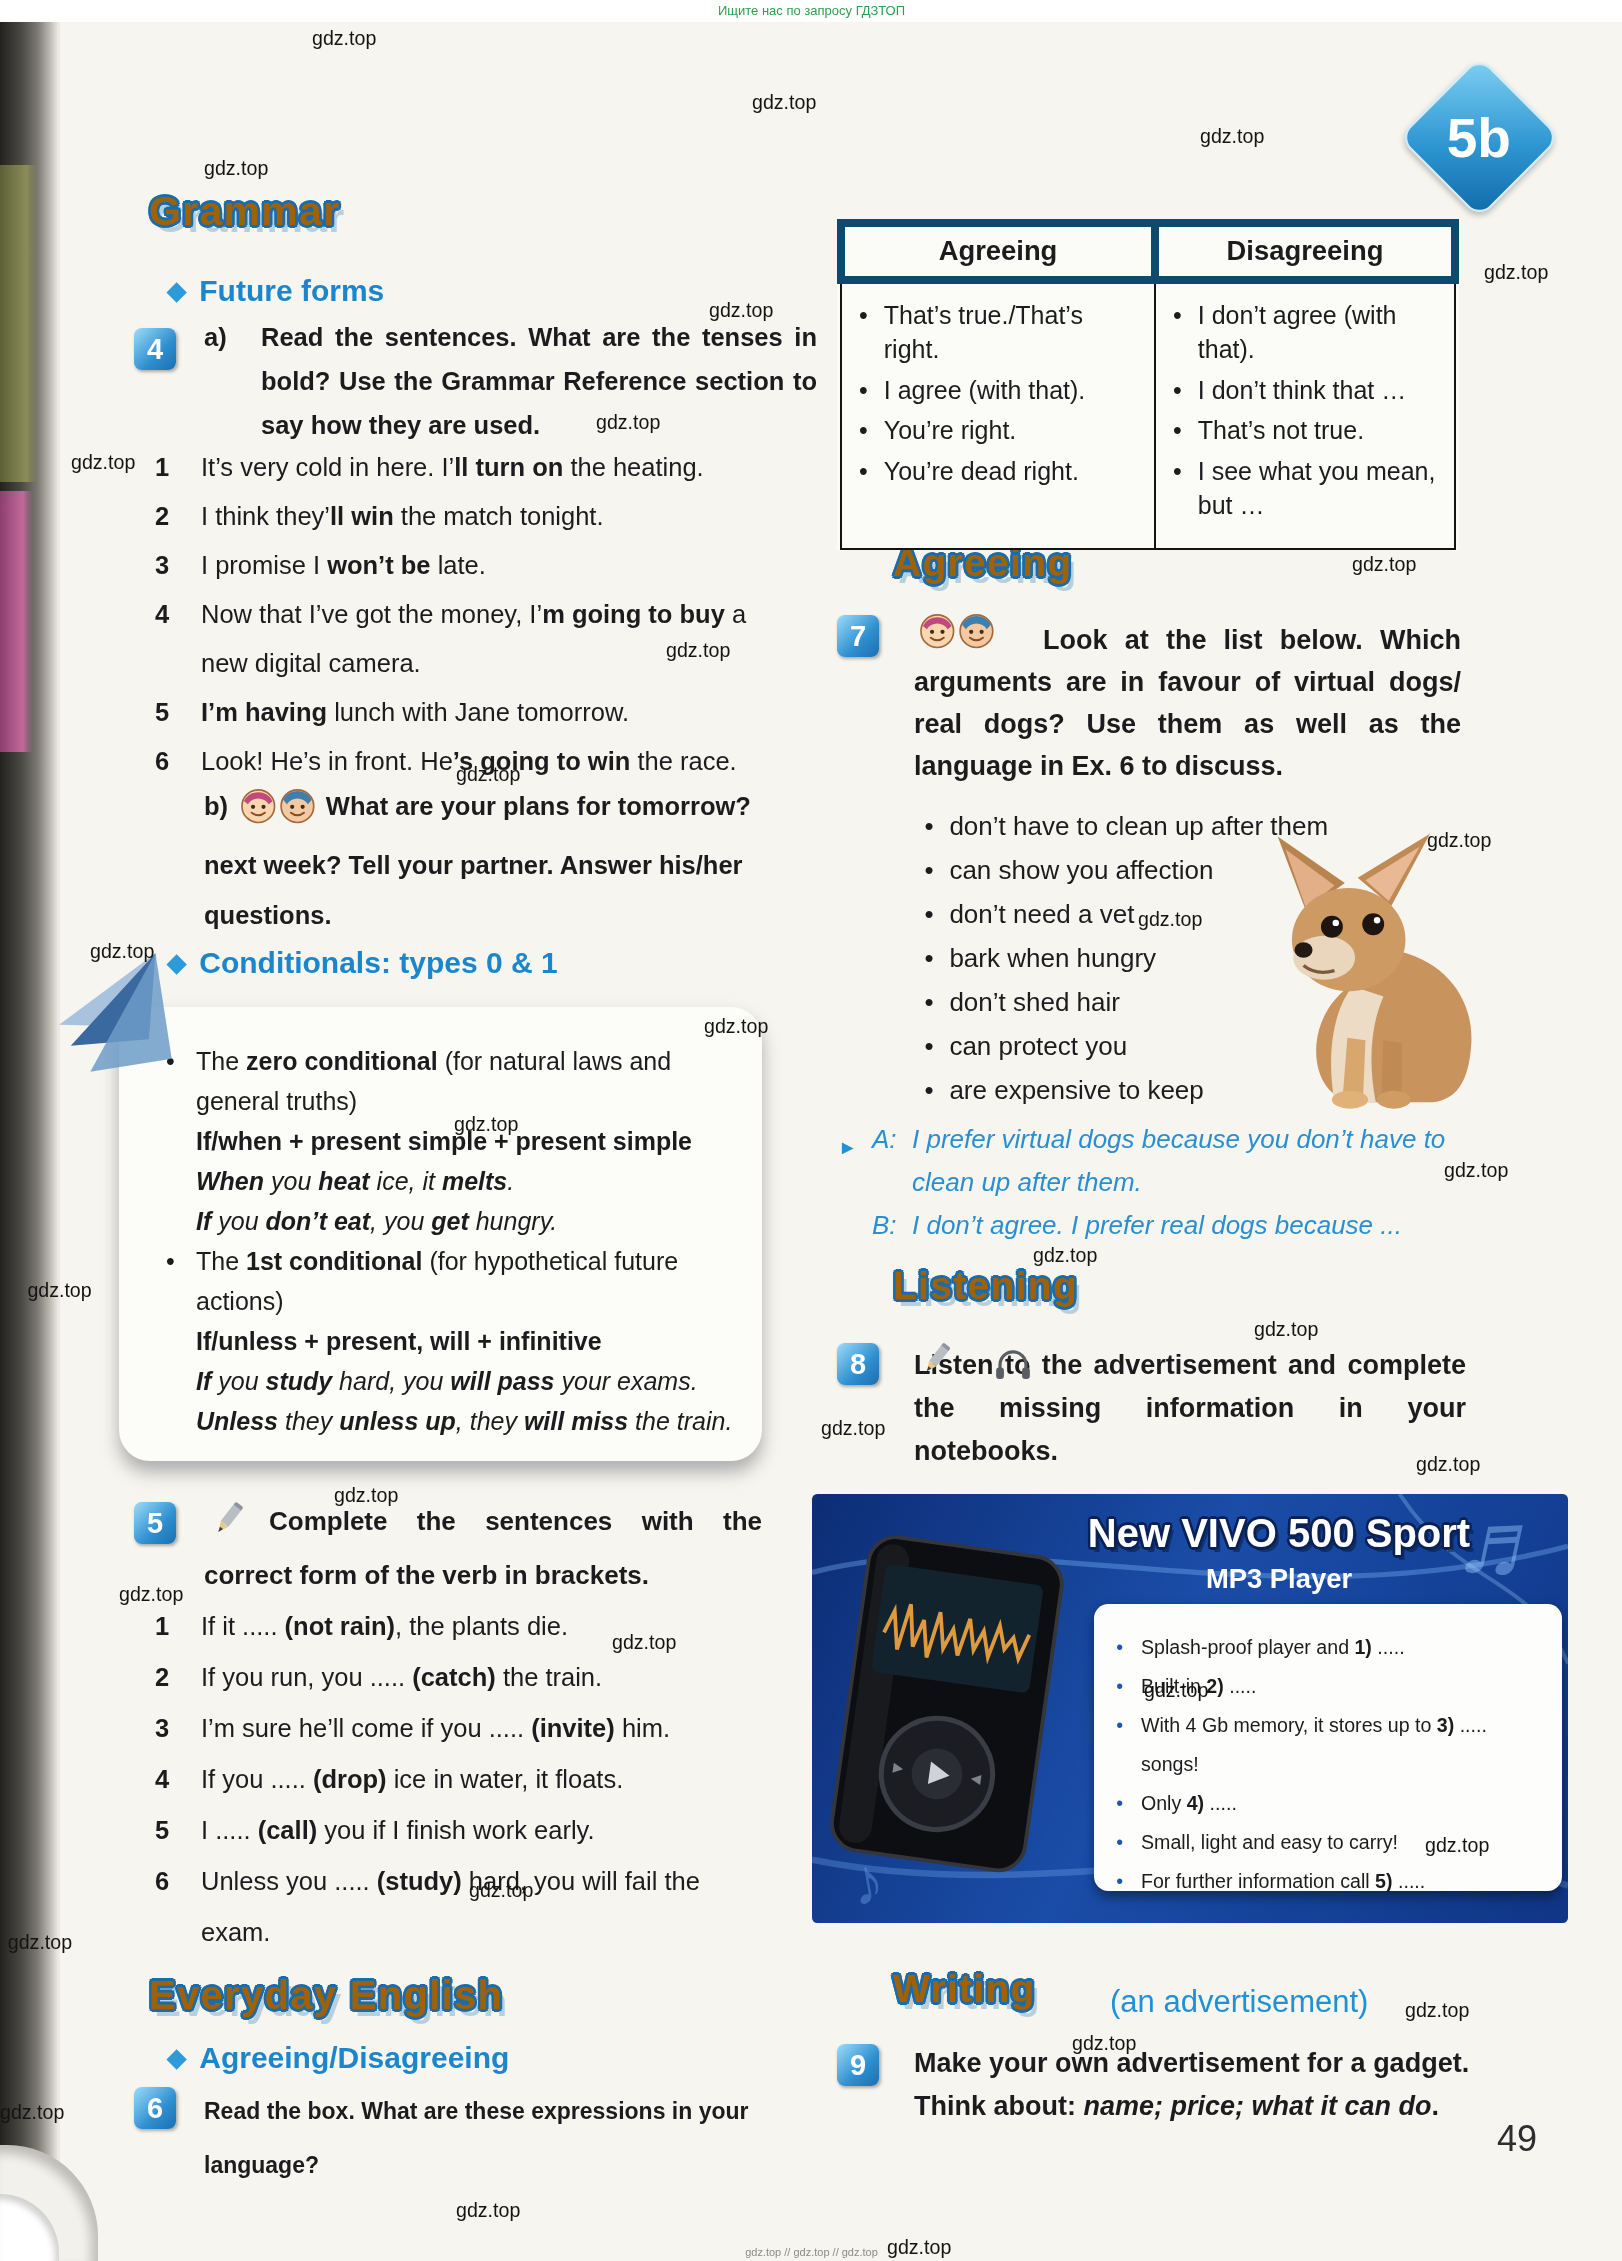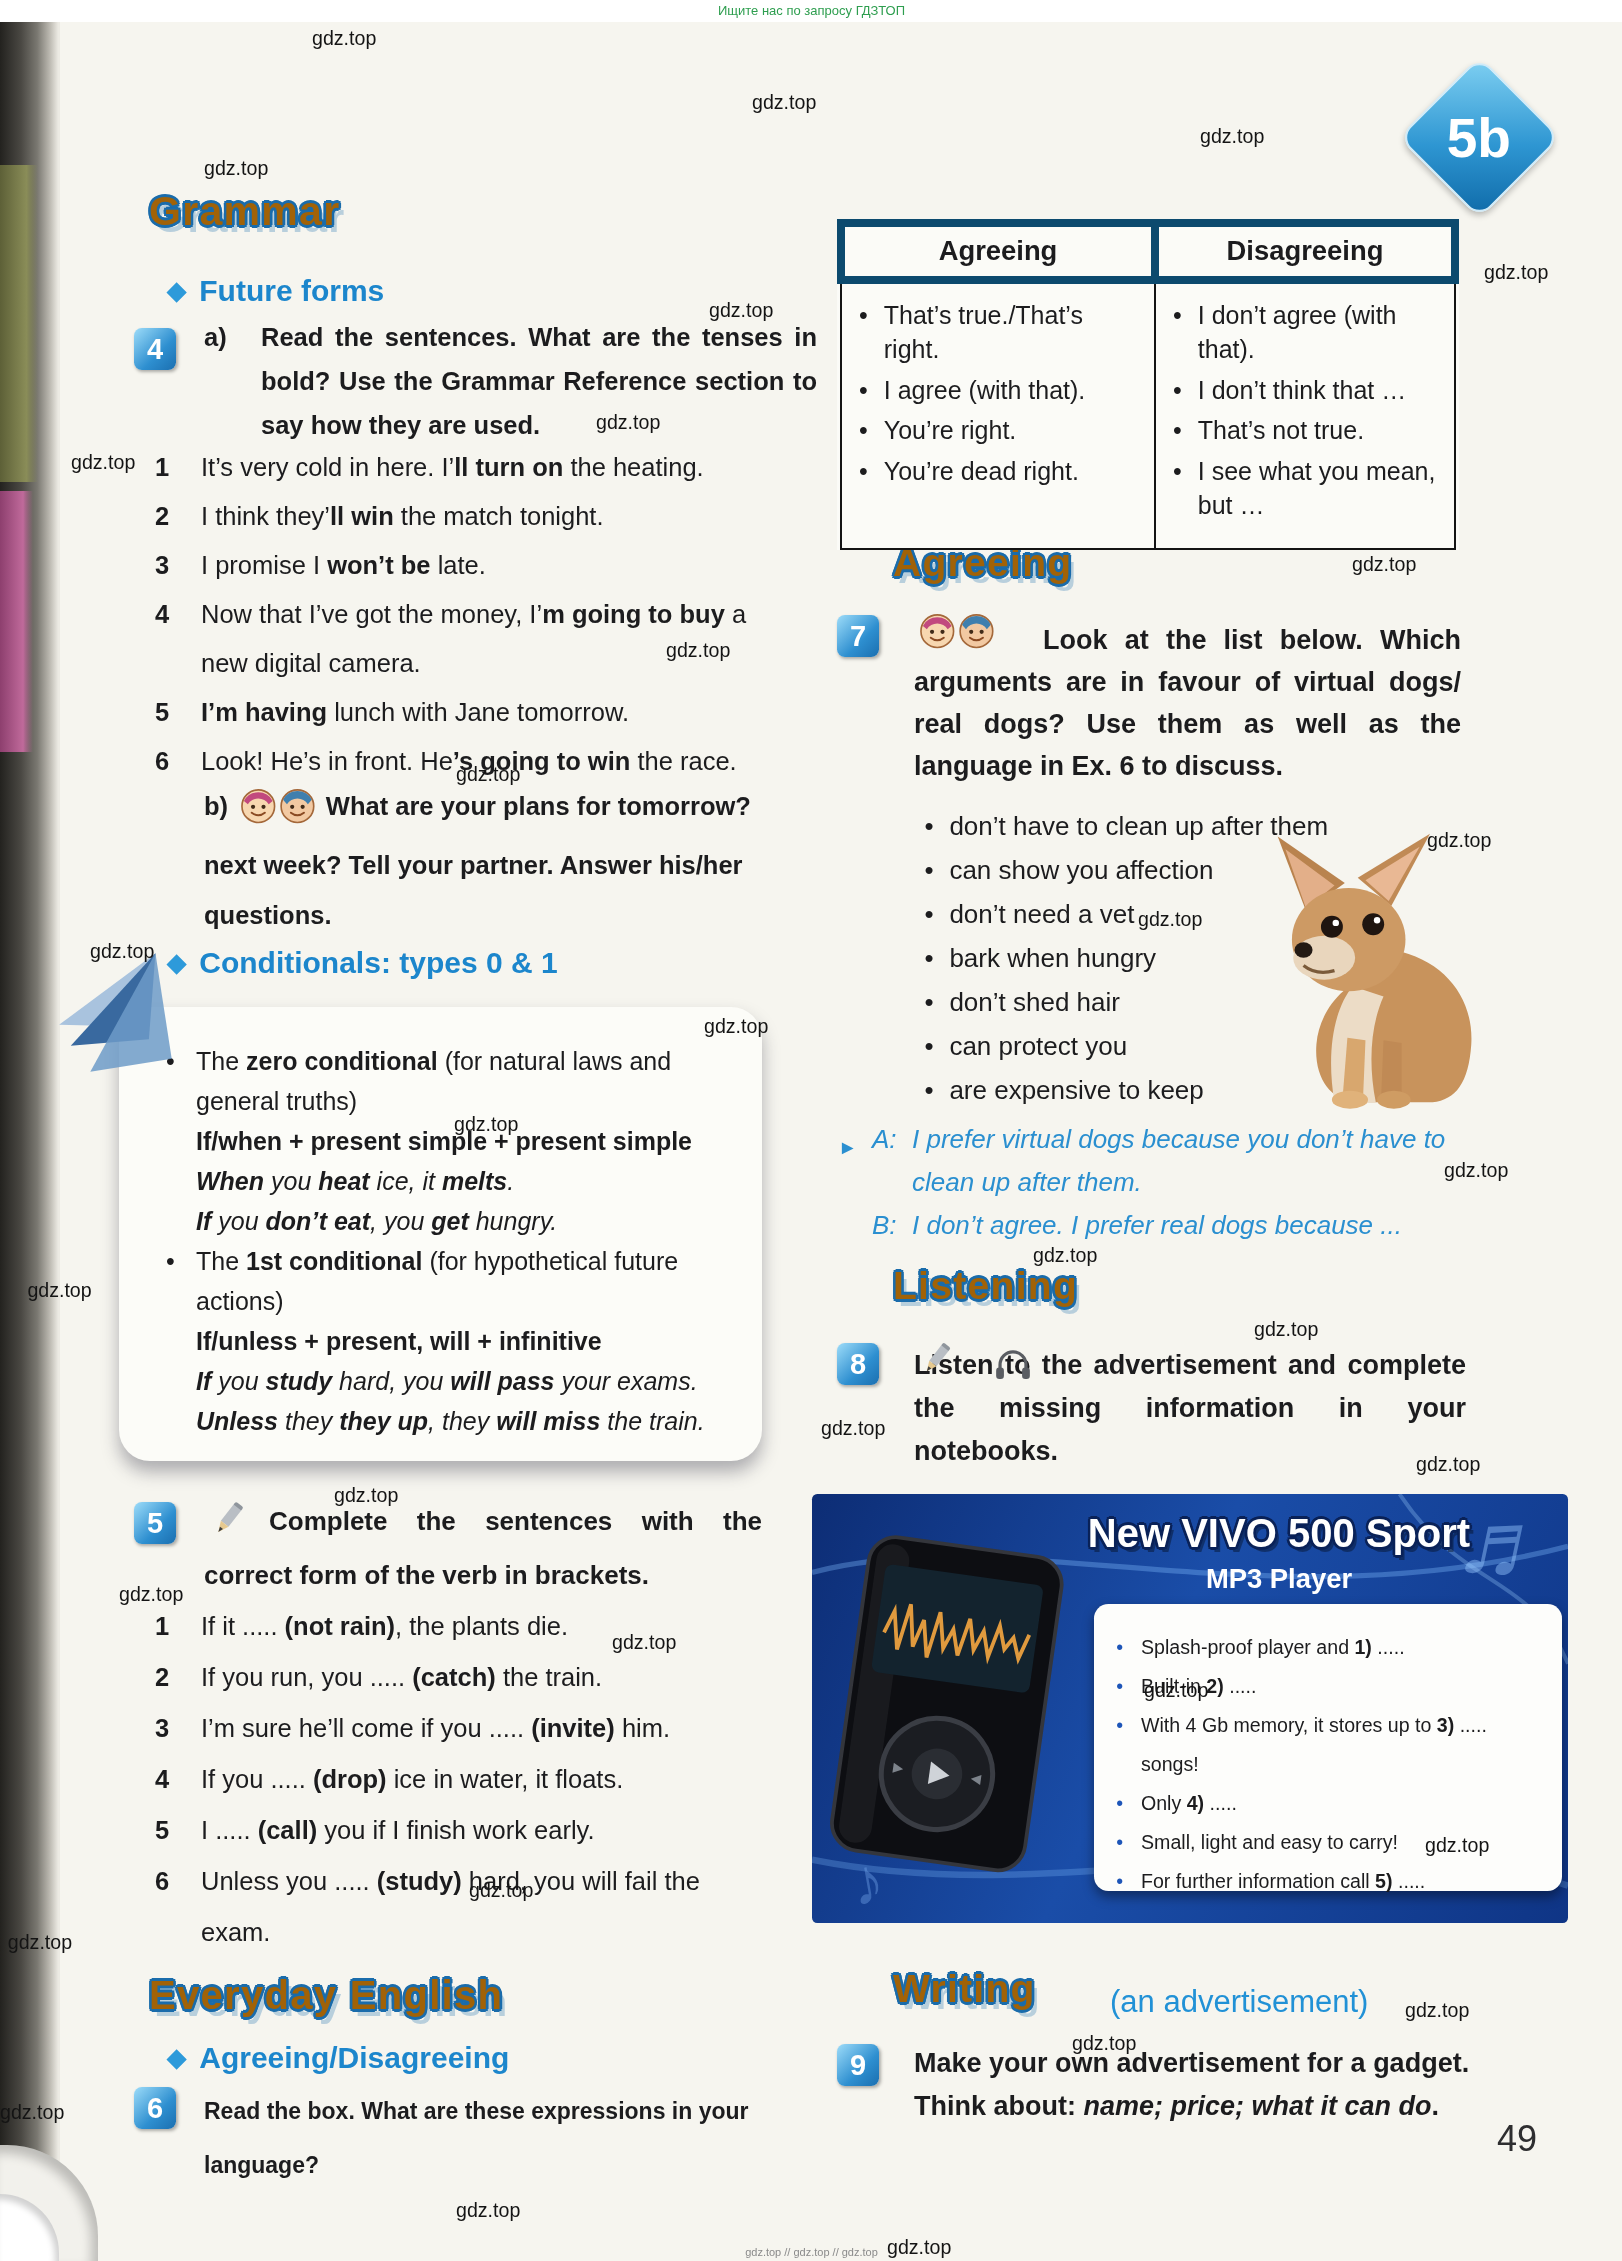--- a/index.html
+++ b/index.html
@@ -311,21 +311,21 @@
 
   <div class="box-line">
     <span class="bdot"></span><span><b>If/unless + present, will + infinitive</b></span>
   </div>
 
   <div class="box-line">
     <span class="bdot"></span><span><i><b>If</b> you <b>study</b> hard, you <b>will pass</b> your exams.</i></span>
   </div>
 
   <div class="box-line">
-    <span class="bdot"></span><span><i><b>Unless</b> they <b>they up</b>, they <b>will miss</b> the train.</i></span>
+    <span class="bdot"></span><span><i><b>Unless</b> they <b>unless up</b>, they <b>will miss</b> the train.</i></span>
   </div>
 </div>
   <div id="box-decor" class="abs">
     <svg width="147" height="140" viewBox="0 0 225 215">
       <polygon points="12,118 160,8 108,120" fill="#a9c3de"></polygon>
       <polygon points="30,150 160,8 150,140" fill="#39699f"></polygon>
       <polygon points="60,190 160,8 185,170" fill="#6d9bc8" opacity="0.85"></polygon>
     </svg>
   </div>
 

